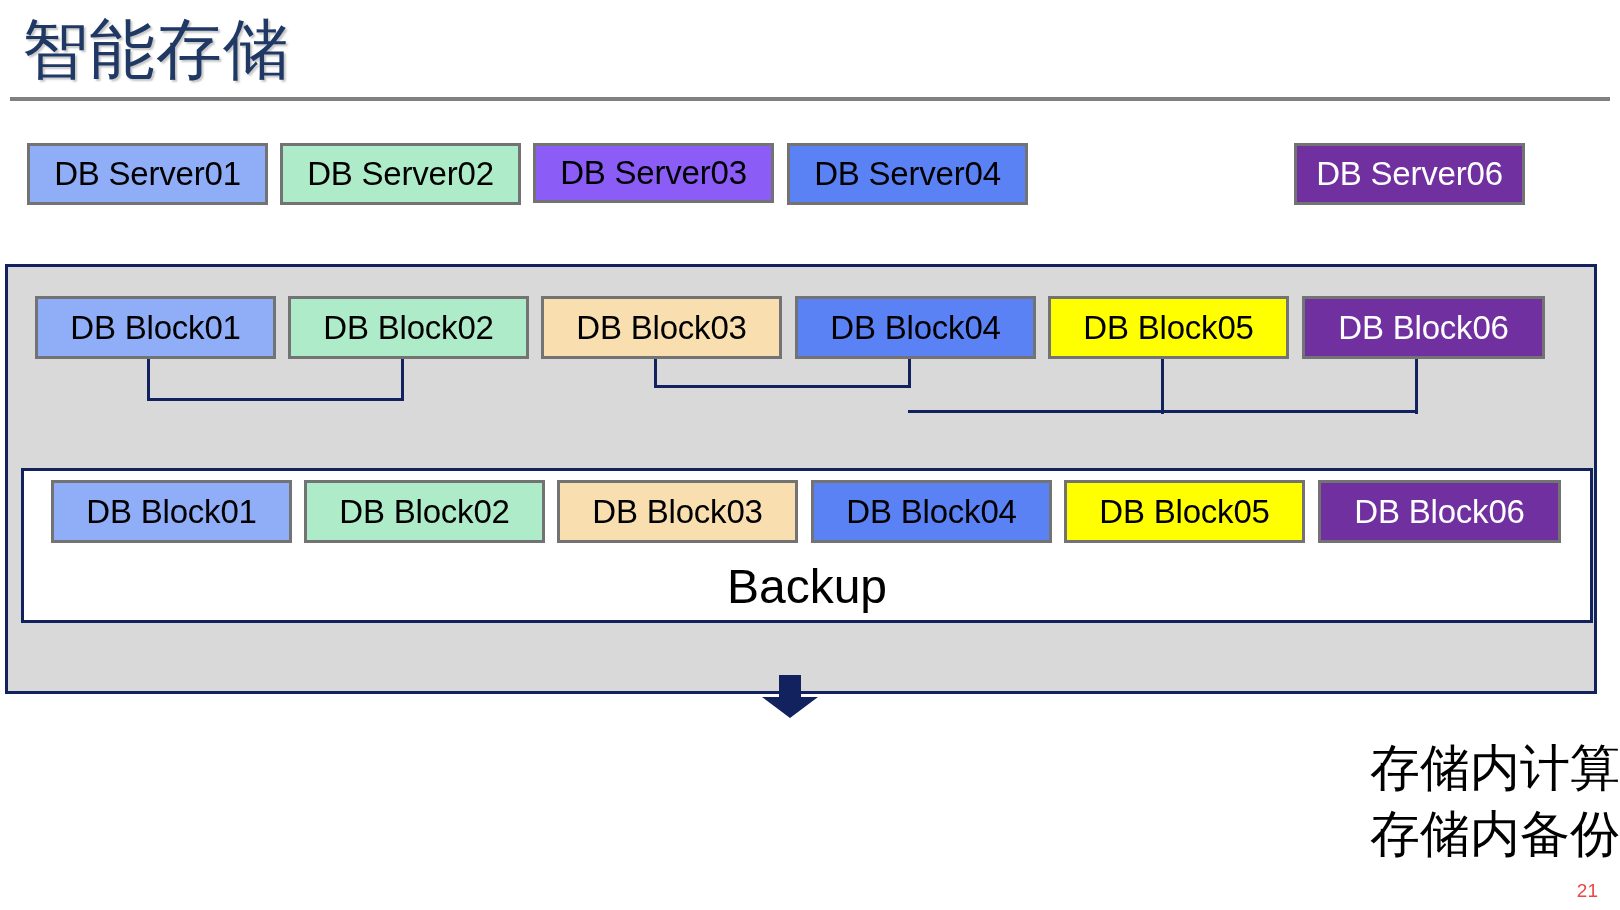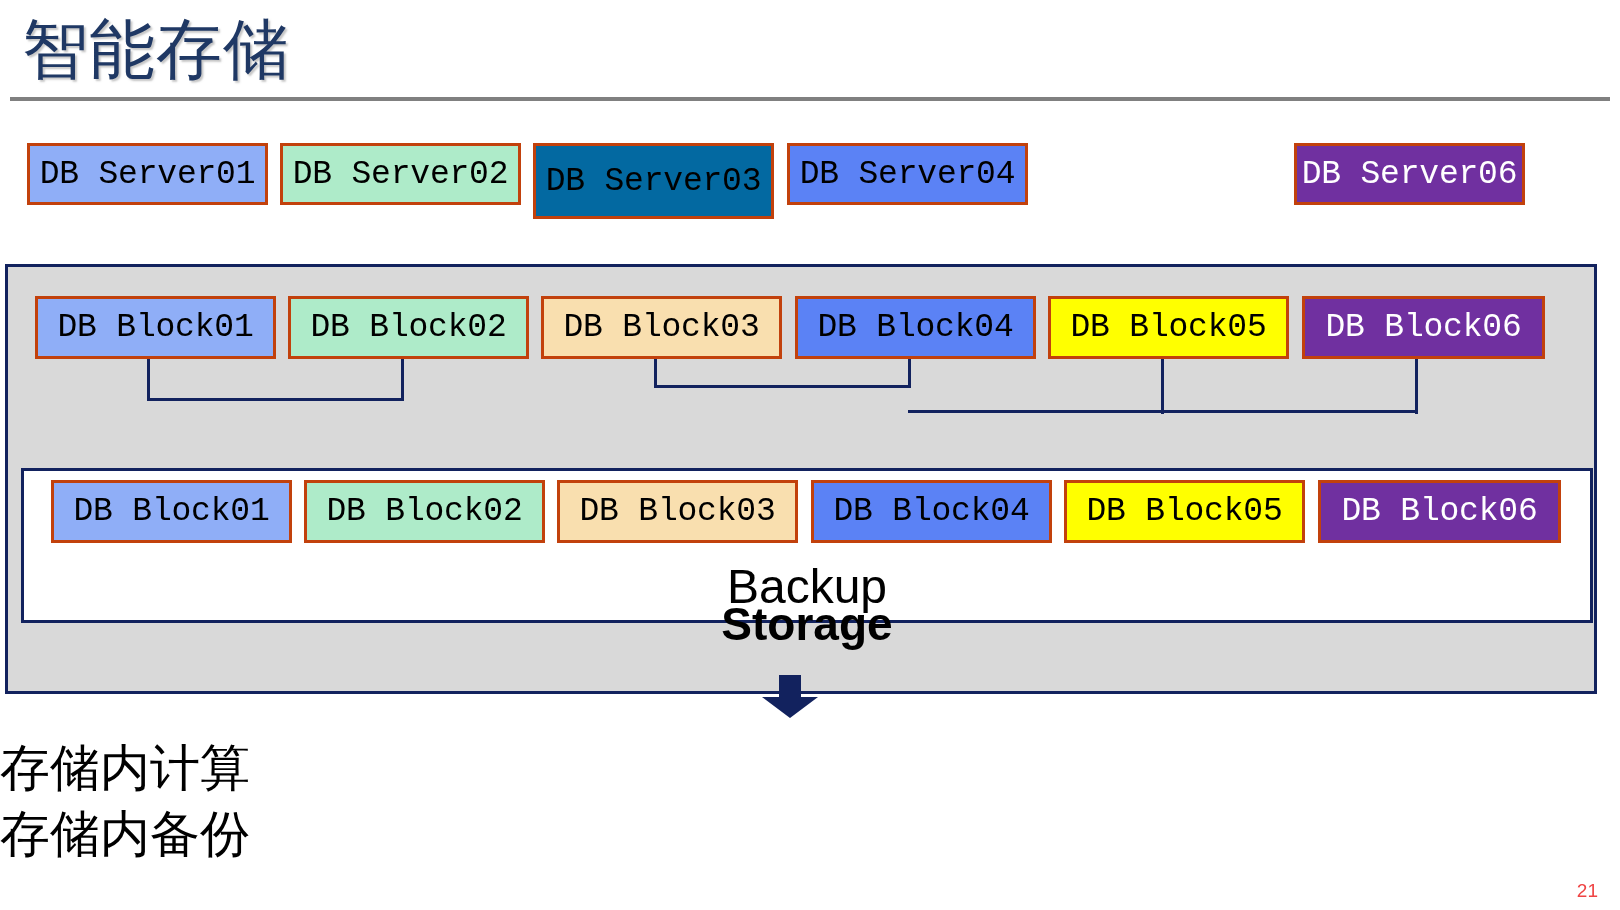--- a/index.html
+++ b/index.html
@@ -34,29 +34,28 @@
     top: 97px;
     width: 1600px;
     height: 4px;
     background: #808080;
   }
 
   
   .box {
     position: absolute;
     box-sizing: border-box;
-    border: 3px solid #c2410c;
+    border: 3px solid #737373;
     display: flex;
     align-items: center;
     justify-content: center;
     font-size: 33px;
     color: #000000;
     white-space: nowrap;
     letter-spacing: -0.2px;
-    font-family: Liberation Mono, monospace;
   }
 
   
   #server-row { position: absolute; left: 0; top: 0; width: 1620px; height: 910px; }
 
   
   #storage-container {
     position: absolute;
     left: 5px;
     top: 264px;
@@ -114,21 +113,21 @@
     width: 58px;
     height: 44px;
   }
 
   
   #caption {
     position: absolute;
     left: 0;
     top: 735px;
     width: 1620px;
-    text-align: left;
+    text-align: right;
     font-size: 50px;
     line-height: 66px;
     color: #000000;
   }
   #caption div { white-space: nowrap; }
 
   
   #page-number {
     position: absolute;
     right: 22px;
@@ -143,21 +142,21 @@
 <div id="slide-title">智能存储</div>
 <div id="title-rule"></div>
 
 <div id="server-row">
     <div class="box" style="left: 27px; top: 143px; width: 241px; height: 62px; background: rgb(143, 174, 247); color: rgb(0, 0, 0);">
       <span>DB Server01</span>
     </div>
     <div class="box" style="left: 280px; top: 143px; width: 241px; height: 62px; background: rgb(174, 235, 201); color: rgb(0, 0, 0); text-align: center;">
       <span>DB Server02</span>
     </div>
-    <div class="box" style="left: 533px; top: 143px; width: 241px; height: 76px; background: #0369a1; color: rgb(0, 0, 0);">
+    <div class="box" style="left: 533px; top: 143px; width: 241px; height: 60px; background: #8b5cf6; color: rgb(0, 0, 0);">
       <span>DB Server03</span>
     </div>
     <div class="box" style="left: 787px; top: 143px; width: 241px; height: 62px; background: rgb(91, 130, 245); color: rgb(0, 0, 0);">
       <span>DB Server04</span>
     </div>
     <div class="box" style="left: 1294px; top: 143px; width: 231px; height: 62px; background: rgb(112, 48, 160); color: rgb(255, 255, 255);">
       <span>DB Server06</span>
     </div>
   </div>
 
@@ -218,21 +217,20 @@
         <div class="box" style="left: 1040px; top: 9px; width: 241px; height: 63px; background: rgb(255, 255, 0); color: rgb(0, 0, 0);">
           <span>DB Block05</span>
         </div>
         <div class="box" style="left: 1294px; top: 9px; width: 243px; height: 63px; background: rgb(112, 48, 160); color: rgb(255, 255, 255);">
           <span>DB Block06</span>
         </div>
       </div>
     <div id="backup-label">Backup</div>
   </div>
 
-  <div id="storage-label">Storage</div>
 </div>
 
 <div id="caption">
     <div>存储内计算</div>
     <div>存储内备份</div>
   </div>
 
 <div id="page-number">21</div>
 
 </body></html>

